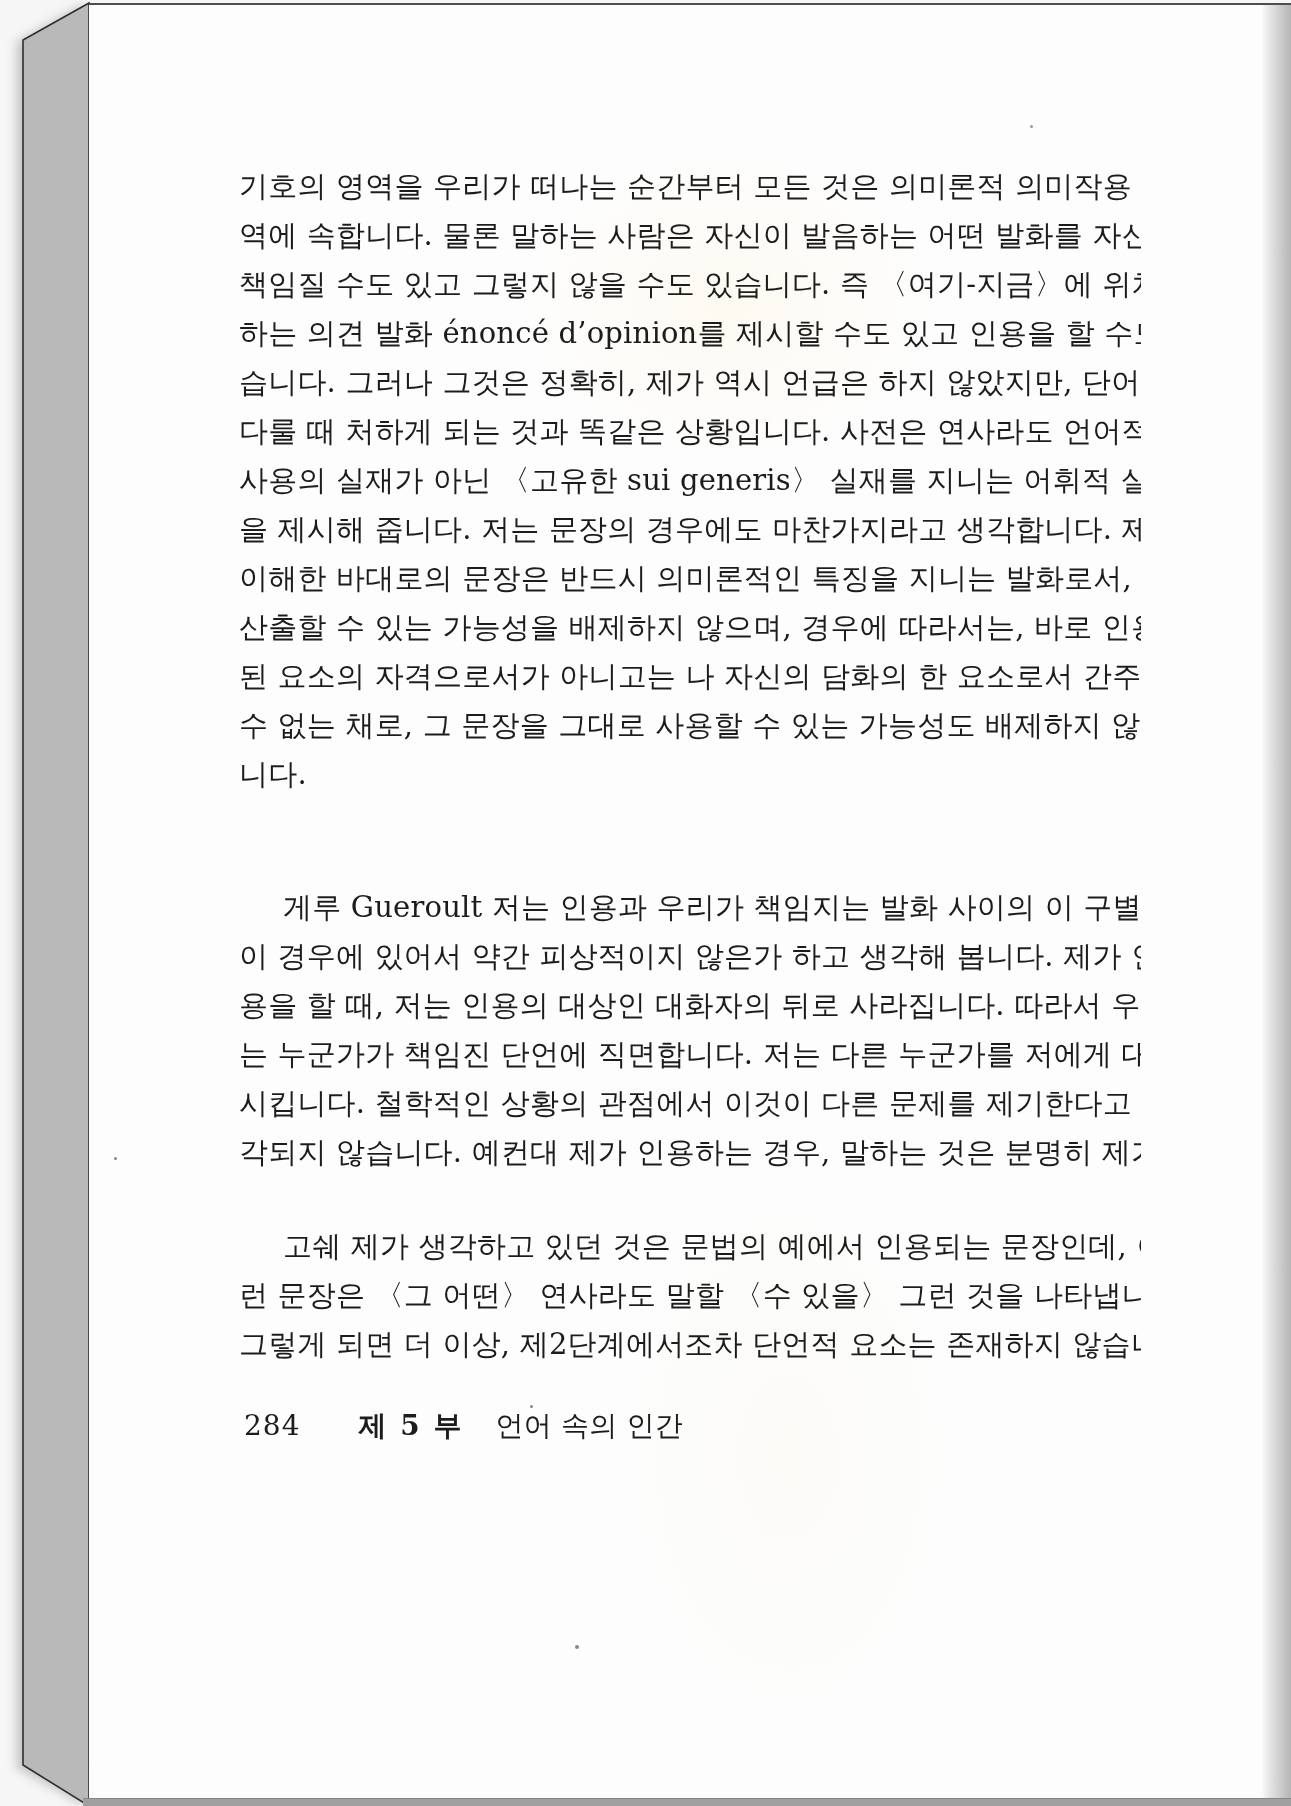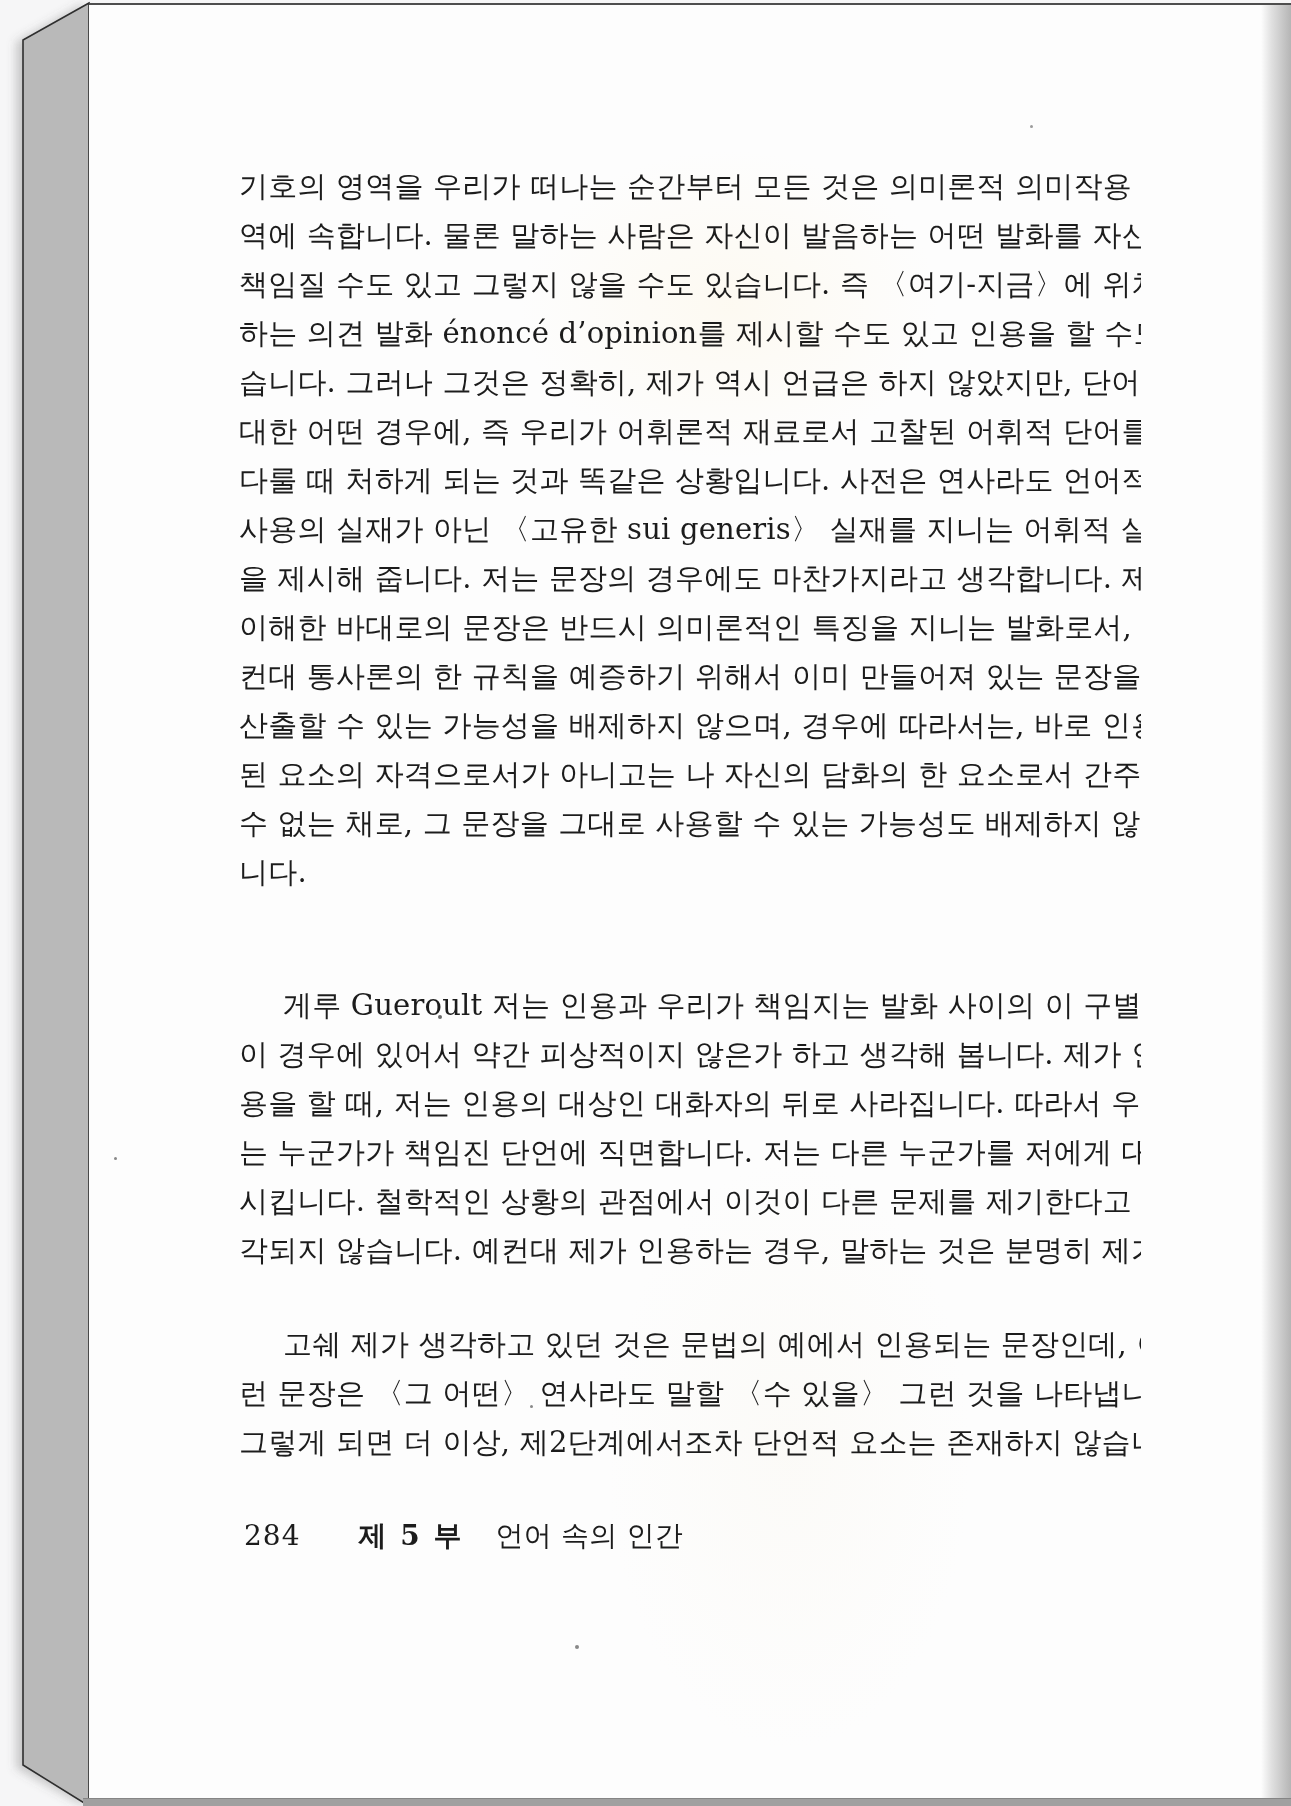--- a/index.html
+++ b/index.html
@@ -62,21 +62,21 @@
   }
   .para-end .text-line:last-child {
     text-align-last: left;
   }
   .indent-first .text-line:first-child {
     text-indent: 44px;
   }
   .para-2 { margin-top: 84px; }
   .para-3 { margin-top: 45px; }
   .page-footer {
-    margin-top: 44px;
+    margin-top: 32px;
     padding-left: 5px;
     display: flex;
     align-items: center;
     font-size: 28px;
     color: #1c1c1c;
   }
   .footer-page-number { margin-right: 58px; letter-spacing: 1px; }
   .footer-part-label  { margin-right: 32px; letter-spacing: 2px; font-weight: bold; }
   .speck {
     position: absolute;
@@ -104,26 +104,24 @@
     <div class="bottom-edge"></div>
 
     <div class="text-column">
 
       <div class="para para-1 para-end">
           <div class="text-line">기호의 영역을 우리가 떠나는 순간부터 모든 것은 의미론적 의미작용 영</div>
           <div class="text-line">역에 속합니다. 물론 말하는 사람은 자신이 발음하는 어떤 발화를 자신이</div>
           <div class="text-line">책임질 수도 있고 그렇지 않을 수도 있습니다. 즉 〈여기-지금〉에 위치</div>
           <div class="text-line">하는 의견 발화 énoncé d’opinion를 제시할 수도 있고 인용을 할 수도 있</div>
           <div class="text-line">습니다. 그러나 그것은 정확히, 제가 역시 언급은 하지 않았지만, 단어에</div>
-          <div class="text-line">대한 어떤 경우에, 즉 우리가 어휘론적 재료로서 고찰된 어휘적 단어를</div>
           <div class="text-line">다룰 때 처하게 되는 것과 똑같은 상황입니다. 사전은 연사라도 언어적</div>
           <div class="text-line">사용의 실재가 아닌 〈고유한 sui generis〉 실재를 지니는 어휘적 실체들</div>
           <div class="text-line">을 제시해 줍니다. 저는 문장의 경우에도 마찬가지라고 생각합니다. 제가</div>
           <div class="text-line">이해한 바대로의 문장은 반드시 의미론적인 특징을 지니는 발화로서, 예</div>
-          <div class="text-line">컨대 통사론의 한 규칙을 예증하기 위해서 이미 만들어져 있는 문장을</div>
           <div class="text-line">산출할 수 있는 가능성을 배제하지 않으며, 경우에 따라서는, 바로 인용</div>
           <div class="text-line">된 요소의 자격으로서가 아니고는 나 자신의 담화의 한 요소로서 간주될</div>
           <div class="text-line">수 없는 채로, 그 문장을 그대로 사용할 수 있는 가능성도 배제하지 않습</div>
           <div class="text-line">니다.</div>
         </div>
 
       <div class="para para-2 para-end indent-first">
           <div class="text-line">게루 Gueroult  저는 인용과 우리가 책임지는 발화 사이의 이 구별이</div>
           <div class="text-line">이 경우에 있어서 약간 피상적이지 않은가 하고 생각해 봅니다. 제가 인</div>
           <div class="text-line">용을 할 때, 저는 인용의 대상인 대화자의 뒤로 사라집니다. 따라서 우리</div>

